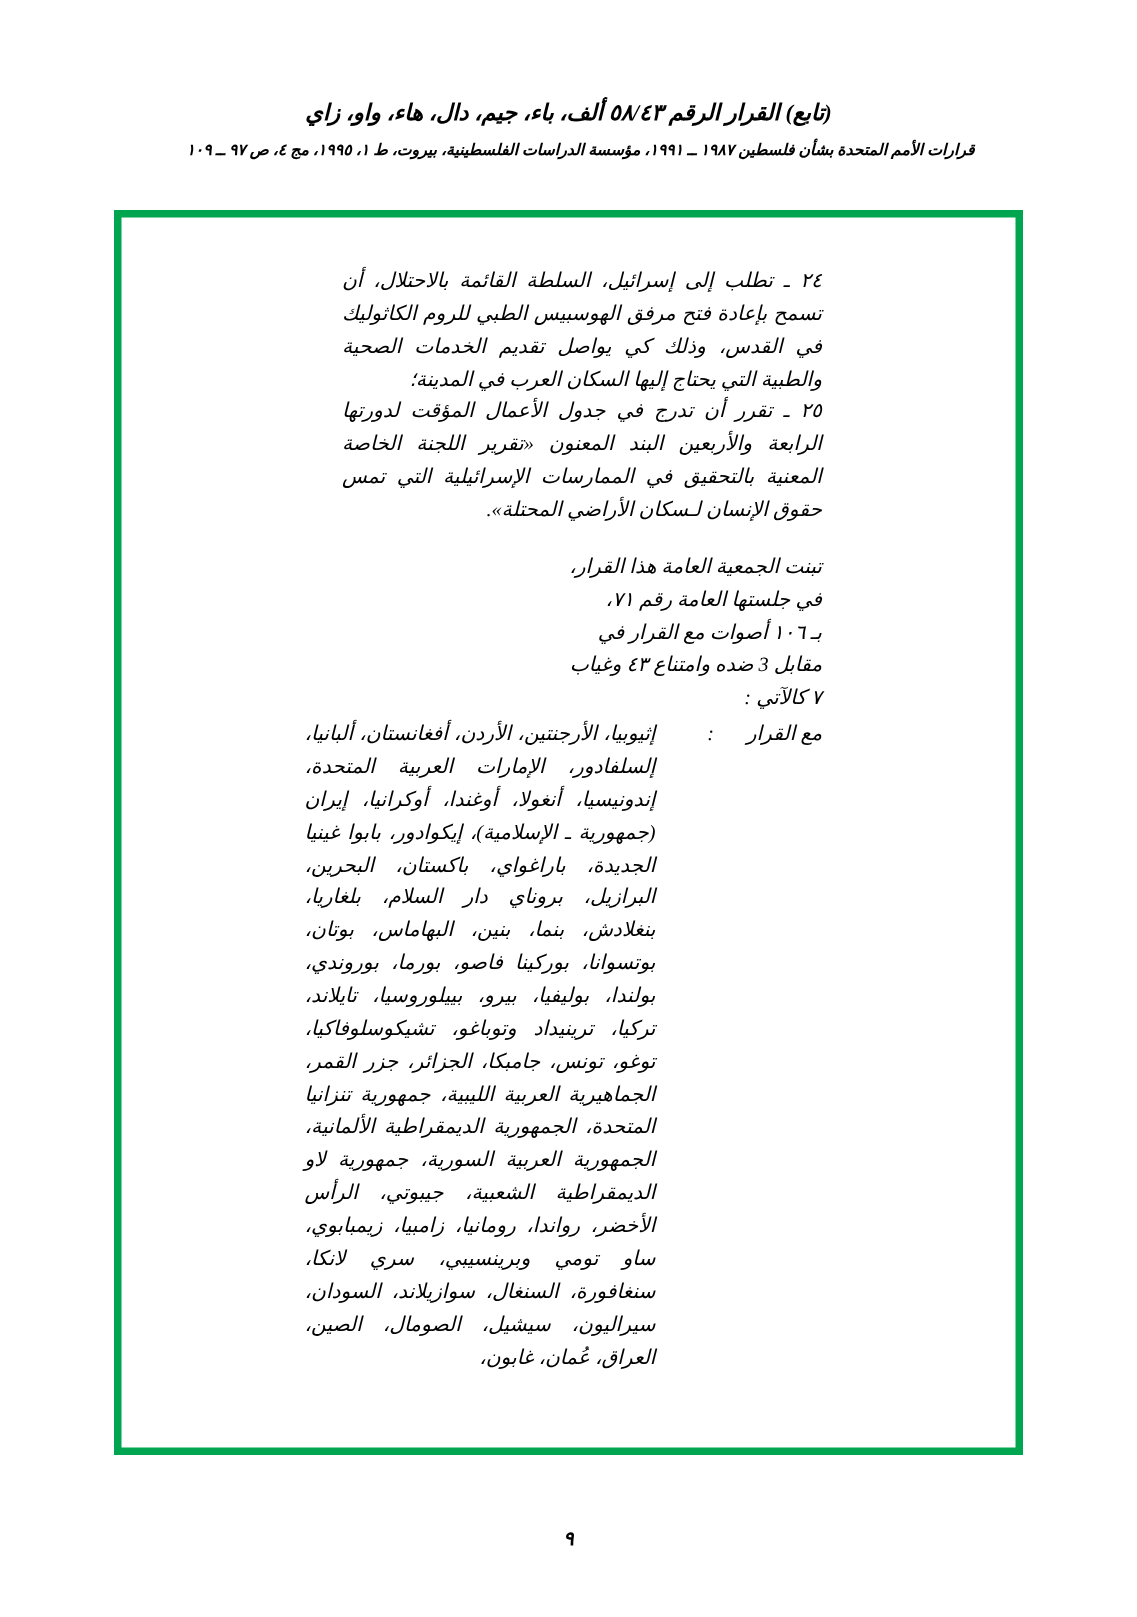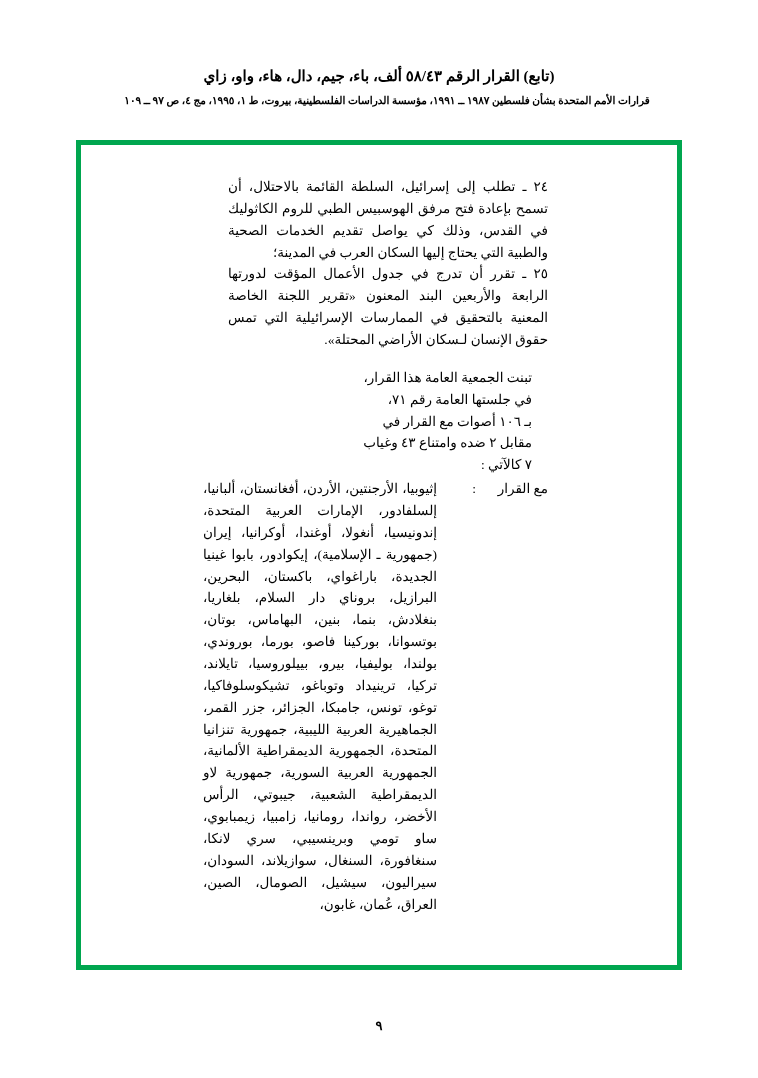--- a/index.html
+++ b/index.html
@@ -11,20 +11,21 @@
     width: 758px;
     height: 1078px;
     font-family: "Liberation Serif", "DejaVu Serif", serif;
     color: #000000;
     position: relative;
     overflow: hidden;
   }
   .page {
     position: absolute;
     inset: 0;
+    font-style: italic;
   }
   .header-block {
     position: absolute;
     top: 66px;
     left: 0;
     right: 0;
     text-align: center;
   }
   .doc-title {
     font-size: 15px;
@@ -65,21 +66,21 @@
     margin: 0 0 0 0;
   }
   .para + .para {
     margin-top: 0px;
   }
   .gap {
     height: 16px;
   }
   .block-narrow {
     width: 300px;
-    margin-right: 16px;
+    margin-right: 0;
   }
   .center-line {
     text-align: right;
   }
   .vote-list-wrap {
     margin-top: 2px;
     position: relative;
     width: 320px;
   }
   .vote-label {
@@ -131,21 +132,21 @@
 
     <p class="para">٢٤ ـ تطلب إلى إسرائيل، السلطة القائمة بالاحتلال، أن تسمح بإعادة فتح مرفق الهوسبيس الطبي للروم الكاثوليك في القدس، وذلك كي يواصل تقديم الخدمات الصحية والطبية التي يحتاج إليها السكان العرب في المدينة؛</p>
     <p class="para">٢٥ ـ تقرر أن تدرج في جدول الأعمال المؤقت لدورتها الرابعة والأربعين البند المعنون «تقرير اللجنة الخاصة المعنية بالتحقيق في الممارسات الإسرائيلية التي تمس حقوق الإنسان لـسكان الأراضي المحتلة».</p>
 
     <div class="gap"></div>
 
     <div class="block-narrow">
       <div>تبنت الجمعية العامة هذا القرار،</div>
       <div>في جلستها العامة رقم ٧١،</div>
       <div>بـ ١٠٦ أصوات مع القرار في</div>
-      <div>مقابل ٢ ضده وامتناع ٤٣ وغياب</div>
+      <div>مقابل 3 ضده وامتناع ٤٣ وغياب</div>
       <div class="center-line">٧ كالآتي :</div>
     </div>
 
     <div class="vote-list-wrap">
       <div class="vote-label">مع القرار</div>
       <div class="vote-colon">:</div>
       <div class="vote-body">إثيوبيا، الأرجنتين، الأردن، أفغانستان، ألبانيا، إلسلفادور، الإمارات العربية المتحدة، إندونيسيا، أنغولا، أوغندا، أوكرانيا، إيران (جمهورية ـ الإسلامية)، إيكوادور، بابوا غينيا الجديدة، باراغواي، باكستان، البحرين، البرازيل، بروناي دار السلام، بلغاريا، بنغلادش، بنما، بنين، البهاماس، بوتان، بوتسوانا، بوركينا فاصو، بورما، بوروندي، بولندا، بوليفيا، بيرو، بييلوروسيا، تايلاند، تركيا، ترينيداد وتوباغو، تشيكوسلوفاكيا، توغو، تونس، جامبكا، الجزائر، جزر القمر، الجماهيرية العربية الليبية، جمهورية تنزانيا المتحدة، الجمهورية الديمقراطية الألمانية، الجمهورية العربية السورية، جمهورية لاو الديمقراطية الشعبية، جيبوتي، الرأس الأخضر، رواندا، رومانيا، زامبيا، زيمبابوي، ساو تومي وبرينسيبي، سري لانكا، سنغافورة، السنغال، سوازيلاند، السودان، سيراليون، سيشيل، الصومال، الصين، العراق، عُمان، غابون،</div>
     </div>
 
   </div>

